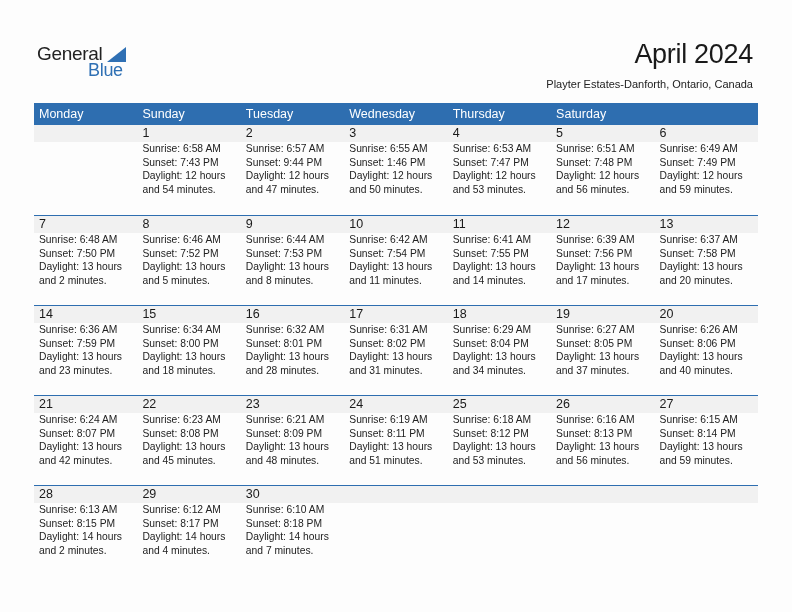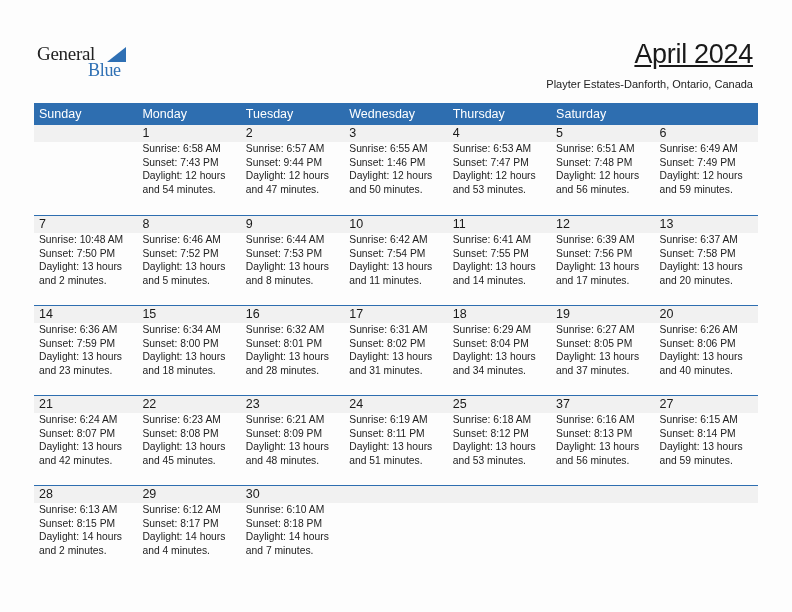--- a/index.html
+++ b/index.html
@@ -1,26 +1,26 @@
 <!DOCTYPE html>
 <html><head>
   <meta charset="utf-8">
   <style>
     * { margin: 0; padding: 0; box-sizing: border-box; }
     html, body { width: 792px; height: 612px; background: #fdfdfd; overflow: hidden; }
     body { position: relative; font-family: "Liberation Sans", sans-serif; color: #222; }
 
-    .logo { position: absolute; left: 37px; top: 43px; width: 100px; height: 40px; font-family: Liberation Serif, serif; }
+    .logo { position: absolute; left: 37px; top: 43px; width: 100px; height: 40px; }
     .logo-general { position: absolute; left: 0; top: 0; font-size: 19px; color: #222; letter-spacing: -0.3px; }
     .logo-blue { position: absolute; left: 51px; top: 17px; font-size: 18px; color: #2f70b4; letter-spacing: -0.3px; }
     .logo-tri { position: absolute; left: 70px; top: 4px; width: 0; height: 0;
       border-left: 19px solid transparent; border-bottom: 15px solid #2f70b4; }
     .logo-tri::after { content: ""; }
 
-    .title { position: absolute; right: 39px; top: 39px; font-size: 27px; color: #1a1a1a; letter-spacing: -0.3px; text-decoration: underline; }
+    .title { position: absolute; right: 39px; top: 39px; font-size: 27px; color: #1a1a1a; letter-spacing: -0.3px; }
     .subtitle { position: absolute; right: 39px; top: 78px; font-size: 11px; color: #222; }
 
     .cal { position: absolute; left: 34px; top: 103px; width: 724px; }
     .hdr { display: flex; height: 22px; background: #2e6eb0; }
     .hdr div { width: 103.43px; color: #fff; font-size: 12.5px; padding-left: 5px; line-height: 22px; }
 
     .week { position: relative; height: 90px; }
     .week.bordered { border-top: 1.5px solid #2e6eb0; }
     .week .numrow { position: absolute; left: 0; top: 0; width: 724px; height: 17px; background: #f1f1f1; }
     .week .cells { position: absolute; left: 0; top: 0; display: flex; width: 724px; }
@@ -35,22 +35,22 @@
   <span class="logo-general">General</span>
   <span class="logo-tri"></span>
   <span class="logo-blue">Blue</span>
 </div>
 
 <div class="title">April 2024</div>
 <div class="subtitle">Playter Estates-Danforth, Ontario, Canada</div>
 
 <div class="cal">
   <div class="hdr">
+    <div>Monday</div>
     <div>Sunday</div>
-    <div>Monday</div>
     <div>Tuesday</div>
     <div>Wednesday</div>
     <div>Thursday</div>
     <div>Saturday</div>
   </div>
   <div id="weeks">
       <div class="week">
         <div class="numrow"></div>
         <div class="cells">
           <div class="cell"></div>
@@ -96,21 +96,21 @@
             <div class="info">Daylight: 12 hours</div>
             <div class="info">and 59 minutes.</div>
           </div>
         </div>
       </div>
       <div class="week bordered">
         <div class="numrow"></div>
         <div class="cells">
           <div class="cell">
             <div class="num">7</div>
-            <div class="info">Sunrise: 10:48 AM</div>
+            <div class="info">Sunrise: 6:48 AM</div>
             <div class="info">Sunset: 7:50 PM</div>
             <div class="info">Daylight: 13 hours</div>
             <div class="info">and 2 minutes.</div>
           </div>
           <div class="cell">
             <div class="num">8</div>
             <div class="info">Sunrise: 6:46 AM</div>
             <div class="info">Sunset: 7:52 PM</div>
             <div class="info">Daylight: 13 hours</div>
             <div class="info">and 5 minutes.</div>
@@ -238,21 +238,21 @@
             <div class="info">and 51 minutes.</div>
           </div>
           <div class="cell">
             <div class="num">25</div>
             <div class="info">Sunrise: 6:18 AM</div>
             <div class="info">Sunset: 8:12 PM</div>
             <div class="info">Daylight: 13 hours</div>
             <div class="info">and 53 minutes.</div>
           </div>
           <div class="cell">
-            <div class="num">37</div>
+            <div class="num">26</div>
             <div class="info">Sunrise: 6:16 AM</div>
             <div class="info">Sunset: 8:13 PM</div>
             <div class="info">Daylight: 13 hours</div>
             <div class="info">and 56 minutes.</div>
           </div>
           <div class="cell">
             <div class="num">27</div>
             <div class="info">Sunrise: 6:15 AM</div>
             <div class="info">Sunset: 8:14 PM</div>
             <div class="info">Daylight: 13 hours</div>

